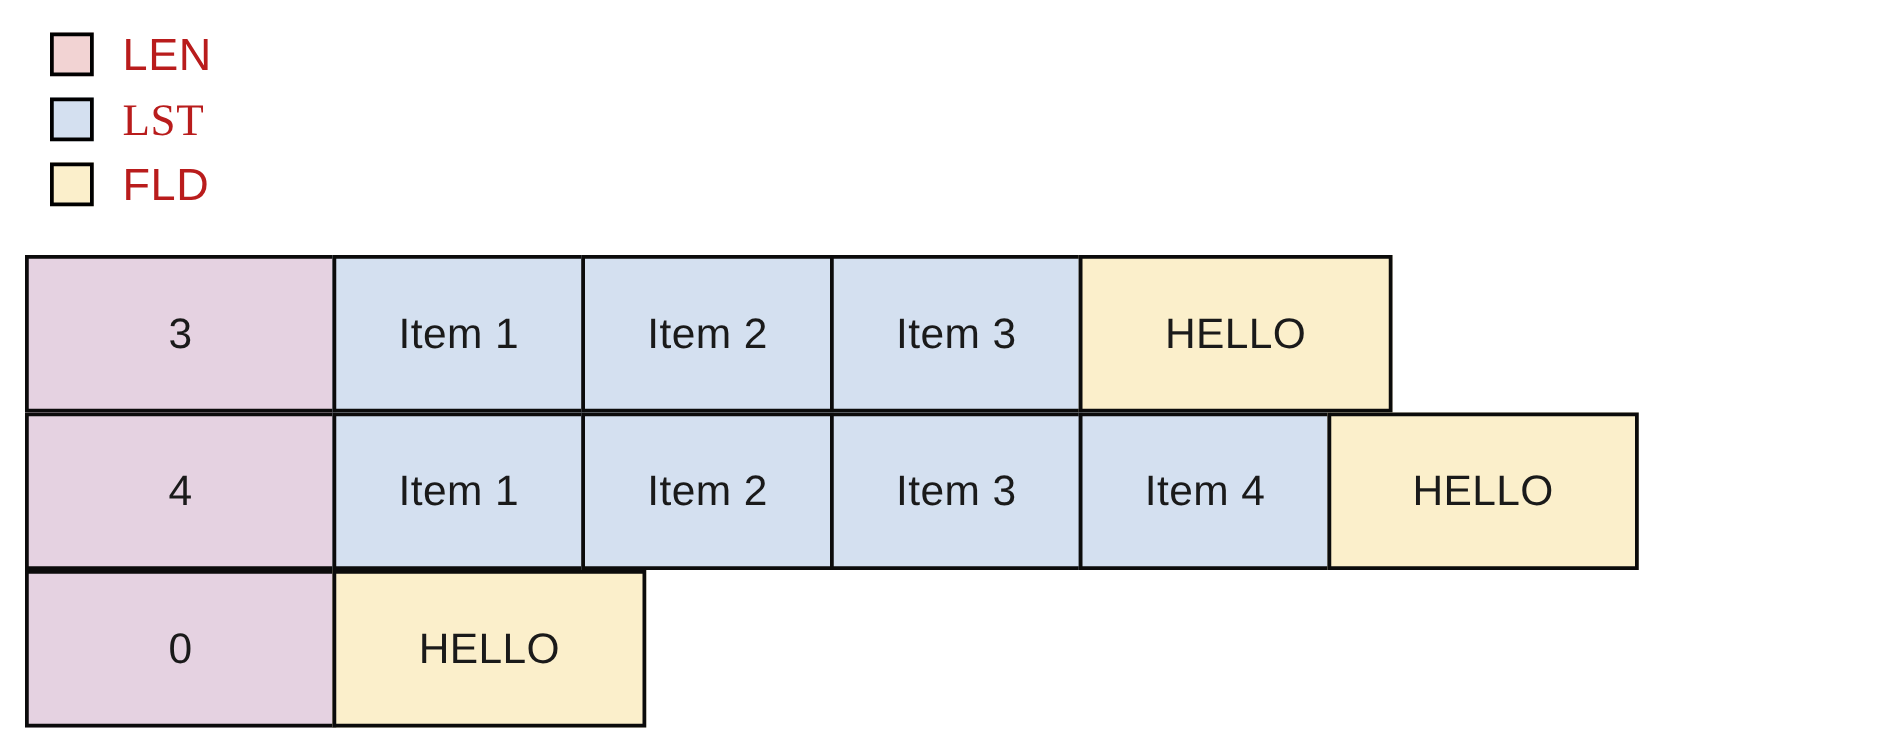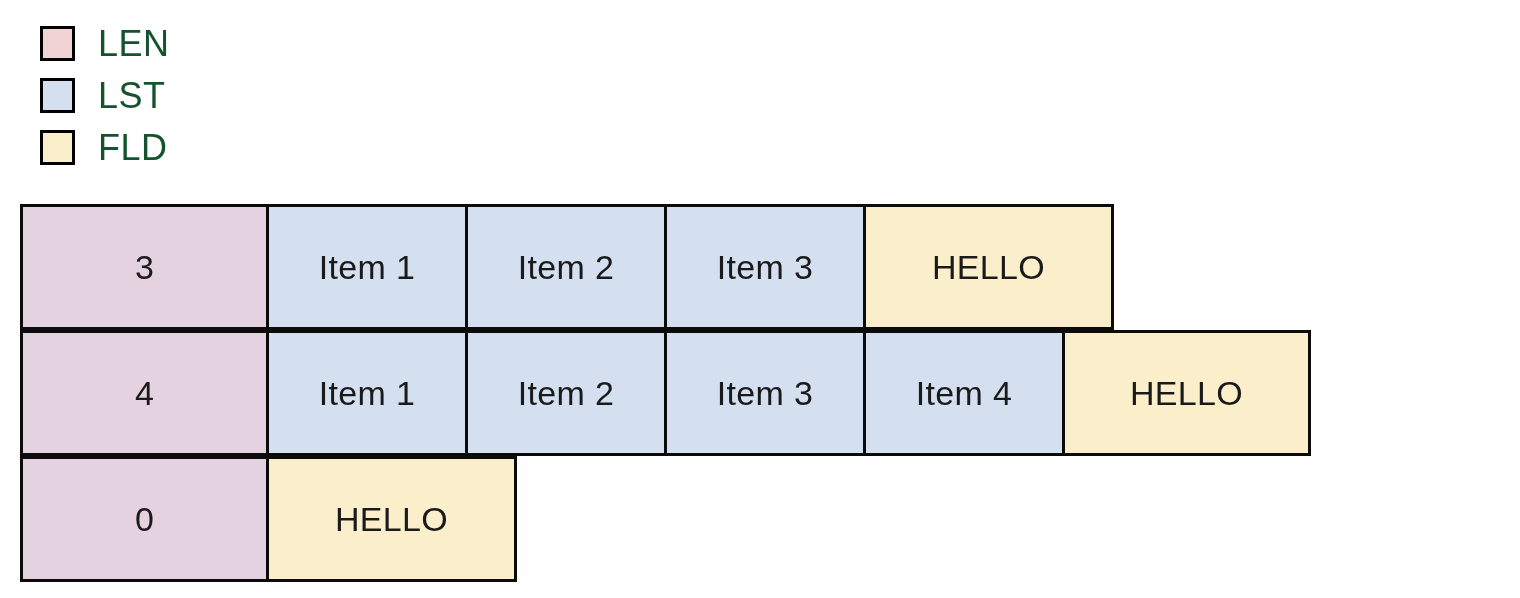--- a/index.html
+++ b/index.html
@@ -24,37 +24,37 @@
     top: 26px;
   }
   .legend-row {
     position: absolute;
     left: 0;
     height: 35px;
     display: flex;
     align-items: center;
   }
   .legend-row.r0 { top: 0px; }
-  .legend-row.r1 { top: 52px; }
+  .legend-row.r1 { top: 52px; font-family: Liberation Serif, serif; }
   .legend-row.r2 { top: 104px; }
 
   .legend-swatch {
     width: 35px;
     height: 35px;
     box-sizing: border-box;
     border: 3px solid #000000;
     flex: 0 0 auto;
   }
   .legend-label {
     margin-left: 23px;
     font-size: 36px;
     line-height: 36px;
     letter-spacing: 0.5px;
     white-space: nowrap;
-    color: #14532d;
+    color: #b91c1c;
   }
 
   
   #table {
     position: absolute;
     left: 20px;
     top: 204px;
   }
   .trow {
     position: absolute;

